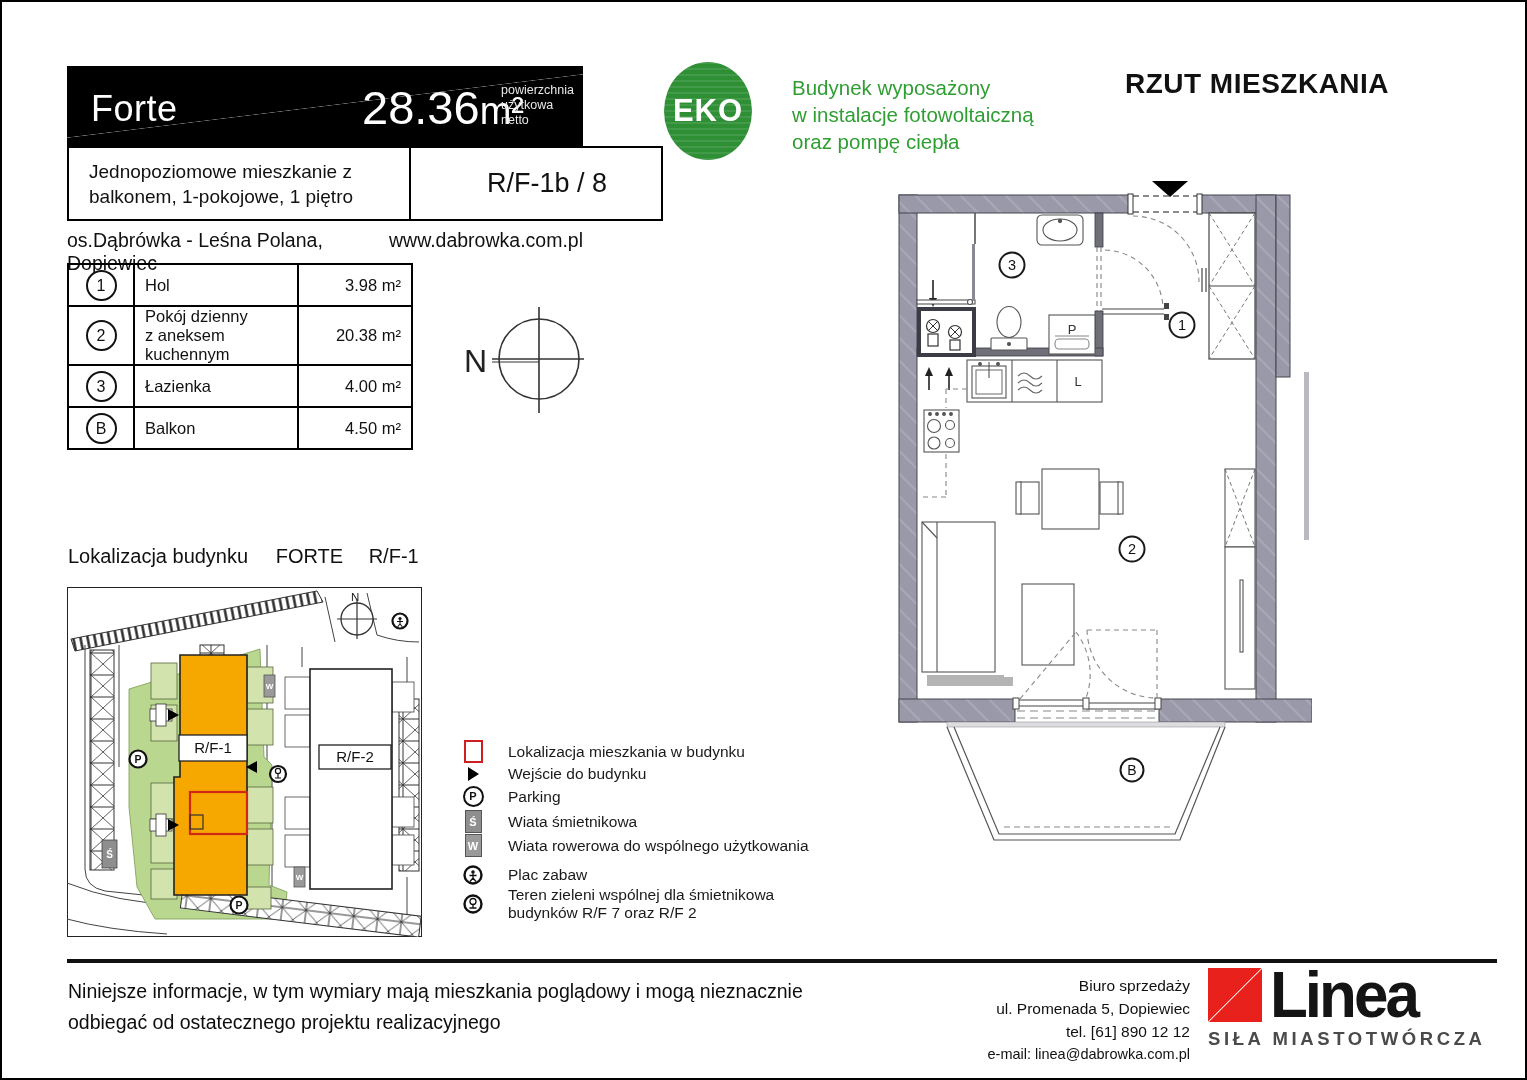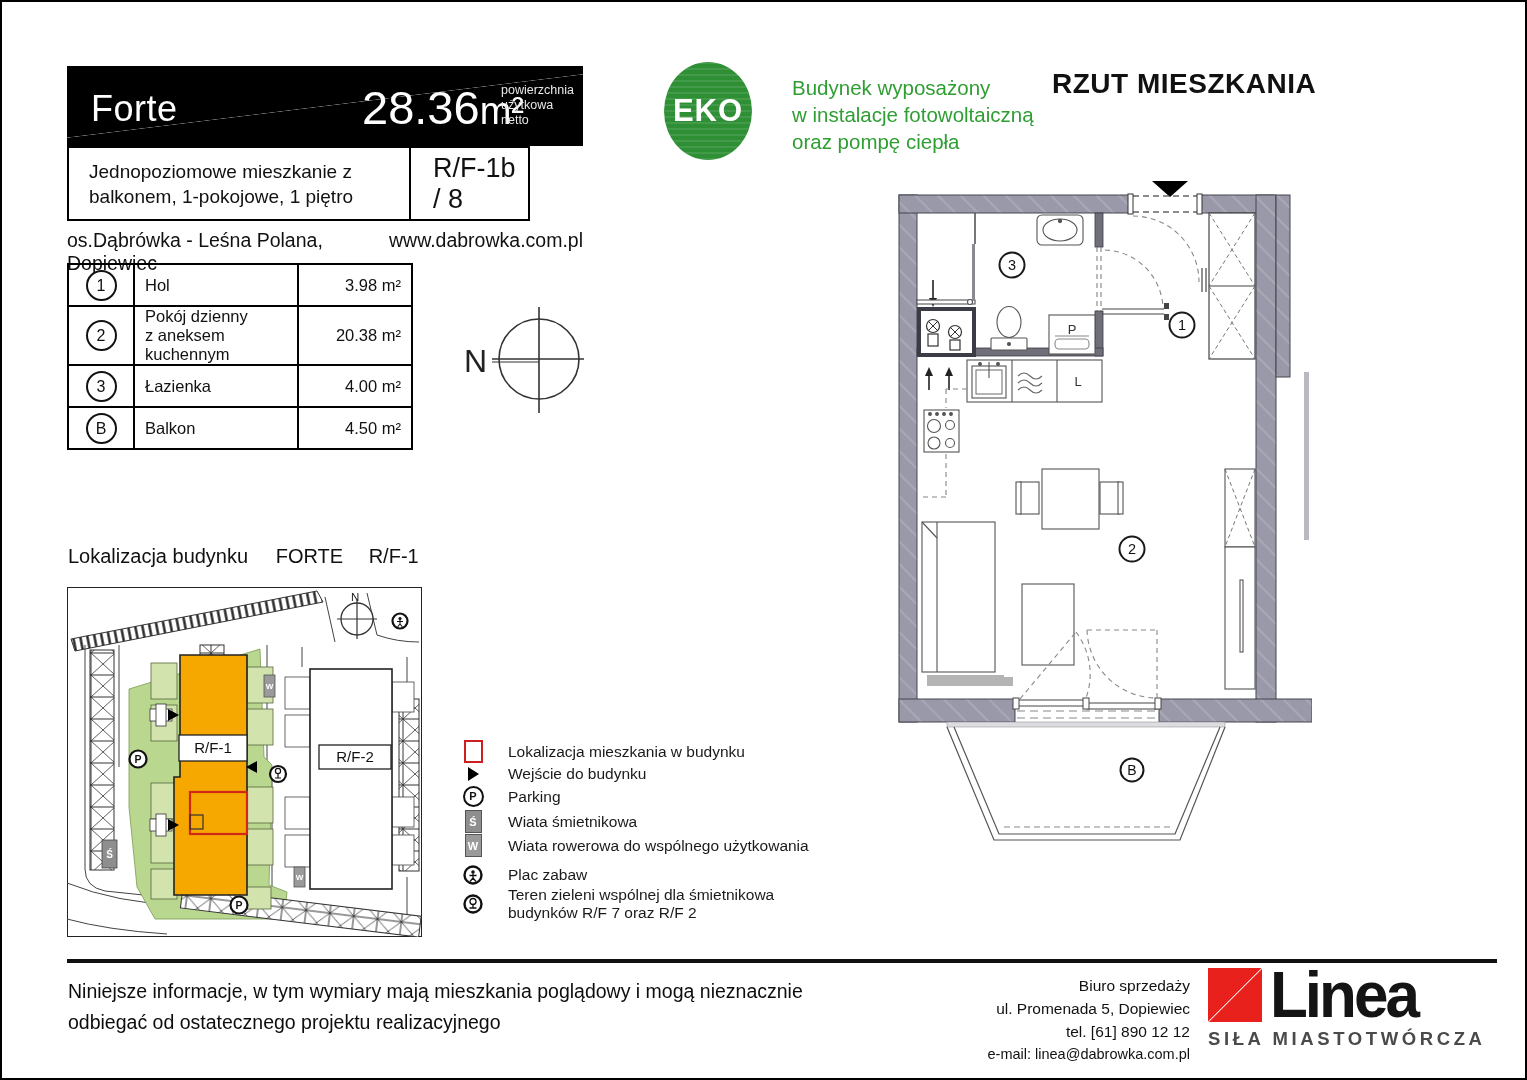--- a/index.html
+++ b/index.html
@@ -13,42 +13,42 @@
   #black-box{
     left:65px;top:64px;width:516px;height:80px;background:#000;
     background-image:linear-gradient(173deg, rgba(255,255,255,0) 49.6%, rgba(255,255,255,.45) 50%, rgba(255,255,255,0) 50.4%);
   }
   #project-name{left:24px;top:22px;font-size:36px;color:#fff;letter-spacing:.5px;}
   #area-big{left:258px;top:14px;color:#fff;white-space:nowrap;margin-left:37px;}
   #area-big .val{font-size:47px;}
   #area-big .unit{font-size:38px;}
   #area-caption{left:434px;top:17px;font-size:12.5px;line-height:15px;color:#e8e8e8;}
   #desc-box{
-    left:65px;top:144px;width:463px;height:75px;border:2px solid #000;box-sizing:border-box;
+    left:65px;top:144px;width:596px;height:75px;border:2px solid #000;box-sizing:border-box;
     display:flex;align-items:stretch;
   }
   #desc-cell{width:342px;border-right:2px solid #000;display:flex;align-items:center;padding-left:20px;box-sizing:border-box;
     font-size:19px;line-height:25px;}
   #unit-cell{flex:1;display:flex;align-items:center;justify-content:center;font-size:27px;padding-left:22px;}
   #location-line{left:65px;top:227px;width:516px;display:flex;justify-content:space-between;font-size:19.5px;}
   
   #rooms{left:65px;top:261px;width:346px;border-collapse:collapse;}
   #rooms td{border:2px solid #000;padding:0 10px;font-size:16.5px;}
   #rooms td.c1{width:44px;text-align:center;}
   #rooms td.c3{width:92px;text-align:right;font-size:16.5px;}
   #rooms tr.h42 td{height:40px;}
   #rooms tr.h52 td{height:50px;}
   .numcirc{display:inline-block;width:27px;height:27px;border:2px solid #111;border-radius:50%;
     text-align:center;line-height:27px;font-size:16px;background:#fff;}
   
   #eko{left:662px;top:60px;width:88px;height:98px;border-radius:50%;background:#2e8f35;
     display:flex;align-items:center;justify-content:center;color:#fff;font-size:31px;font-weight:bold;letter-spacing:1px;
     background-image:repeating-linear-gradient(0deg, rgba(255,255,255,.10) 0 2px, rgba(0,0,0,0) 2px 6px);}
   #eco-text{left:790px;top:72px;font-size:20.5px;line-height:27px;color:#2f9e33;}
-  #page-title{left:1050px;top:66px;width:410px;text-align:left;font-size:28px;font-weight:600;letter-spacing:.5px;}
+  #page-title{left:1050px;top:66px;width:410px;text-align:center;font-size:28px;font-weight:600;letter-spacing:.5px;}
   
   #compass{left:450px;top:295px;}
   
   #loc-title{left:66px;top:543px;font-size:20px;}
   #loc-title .b1{margin-right:22px;}
   #loc-title .b2{margin-right:20px;}
   #site-map{left:65px;top:585px;}
   
   .lg-row{position:absolute;left:458px;display:flex;align-items:center;}
   .lg-ic{width:26px;display:flex;justify-content:center;}

